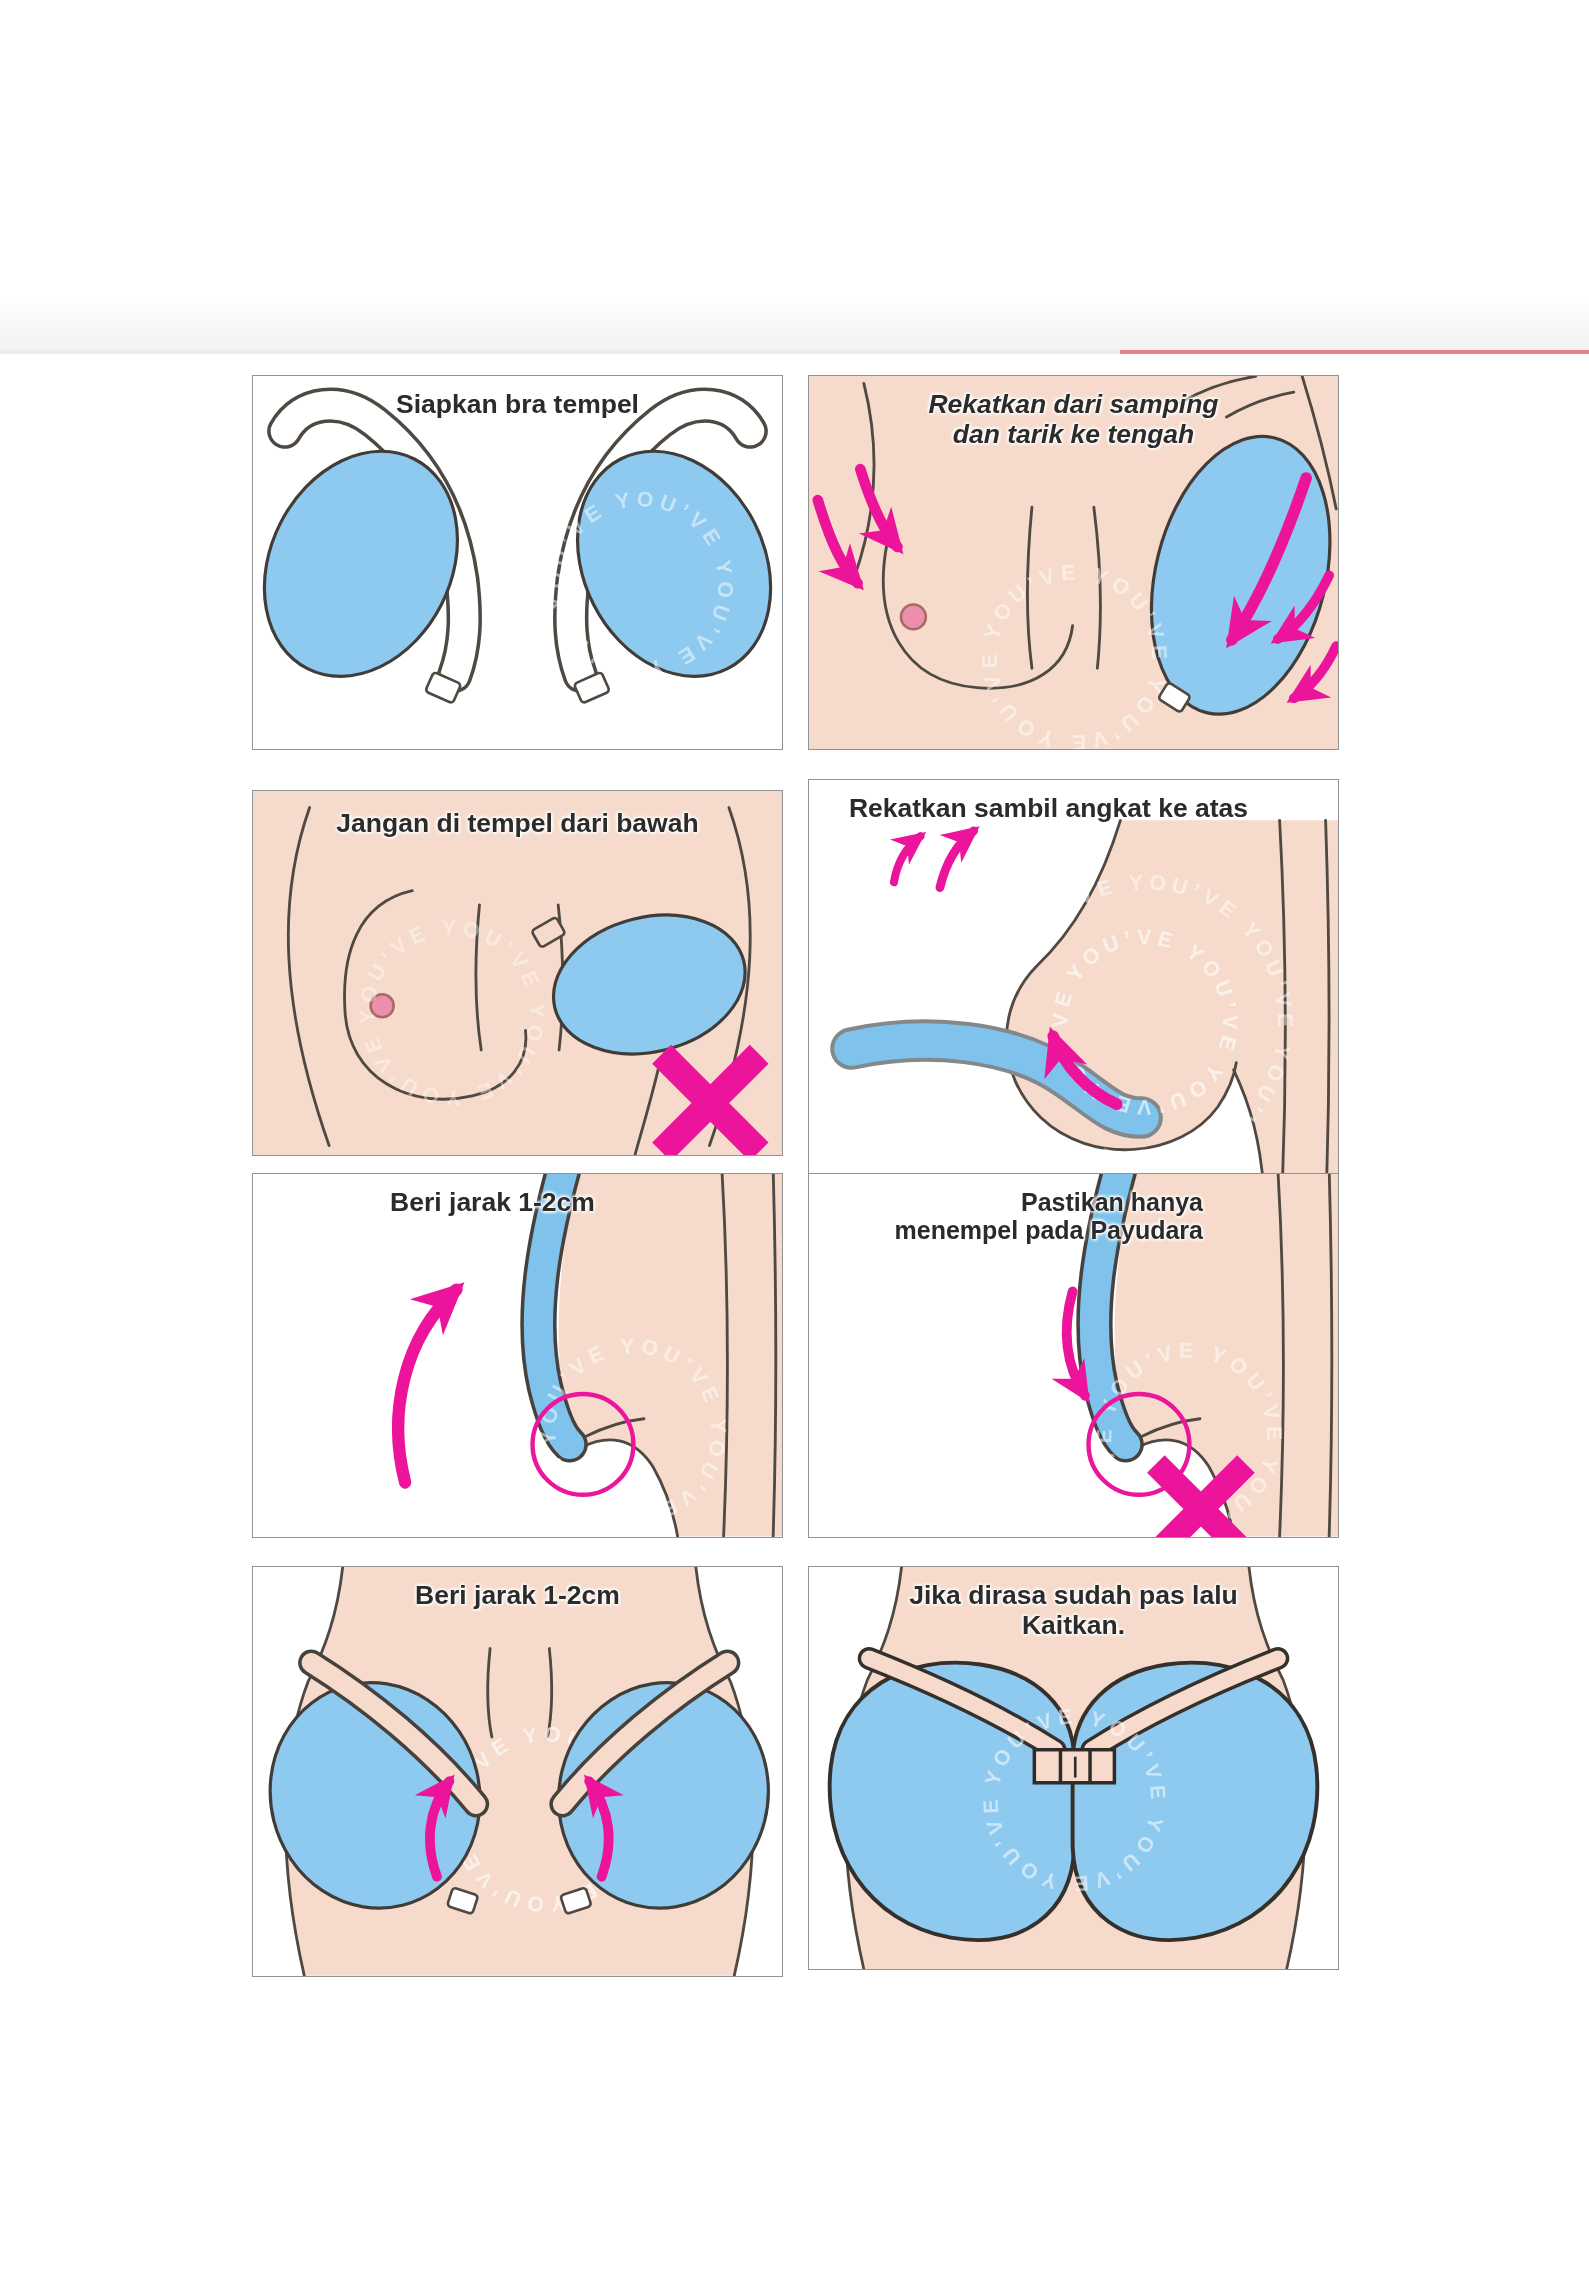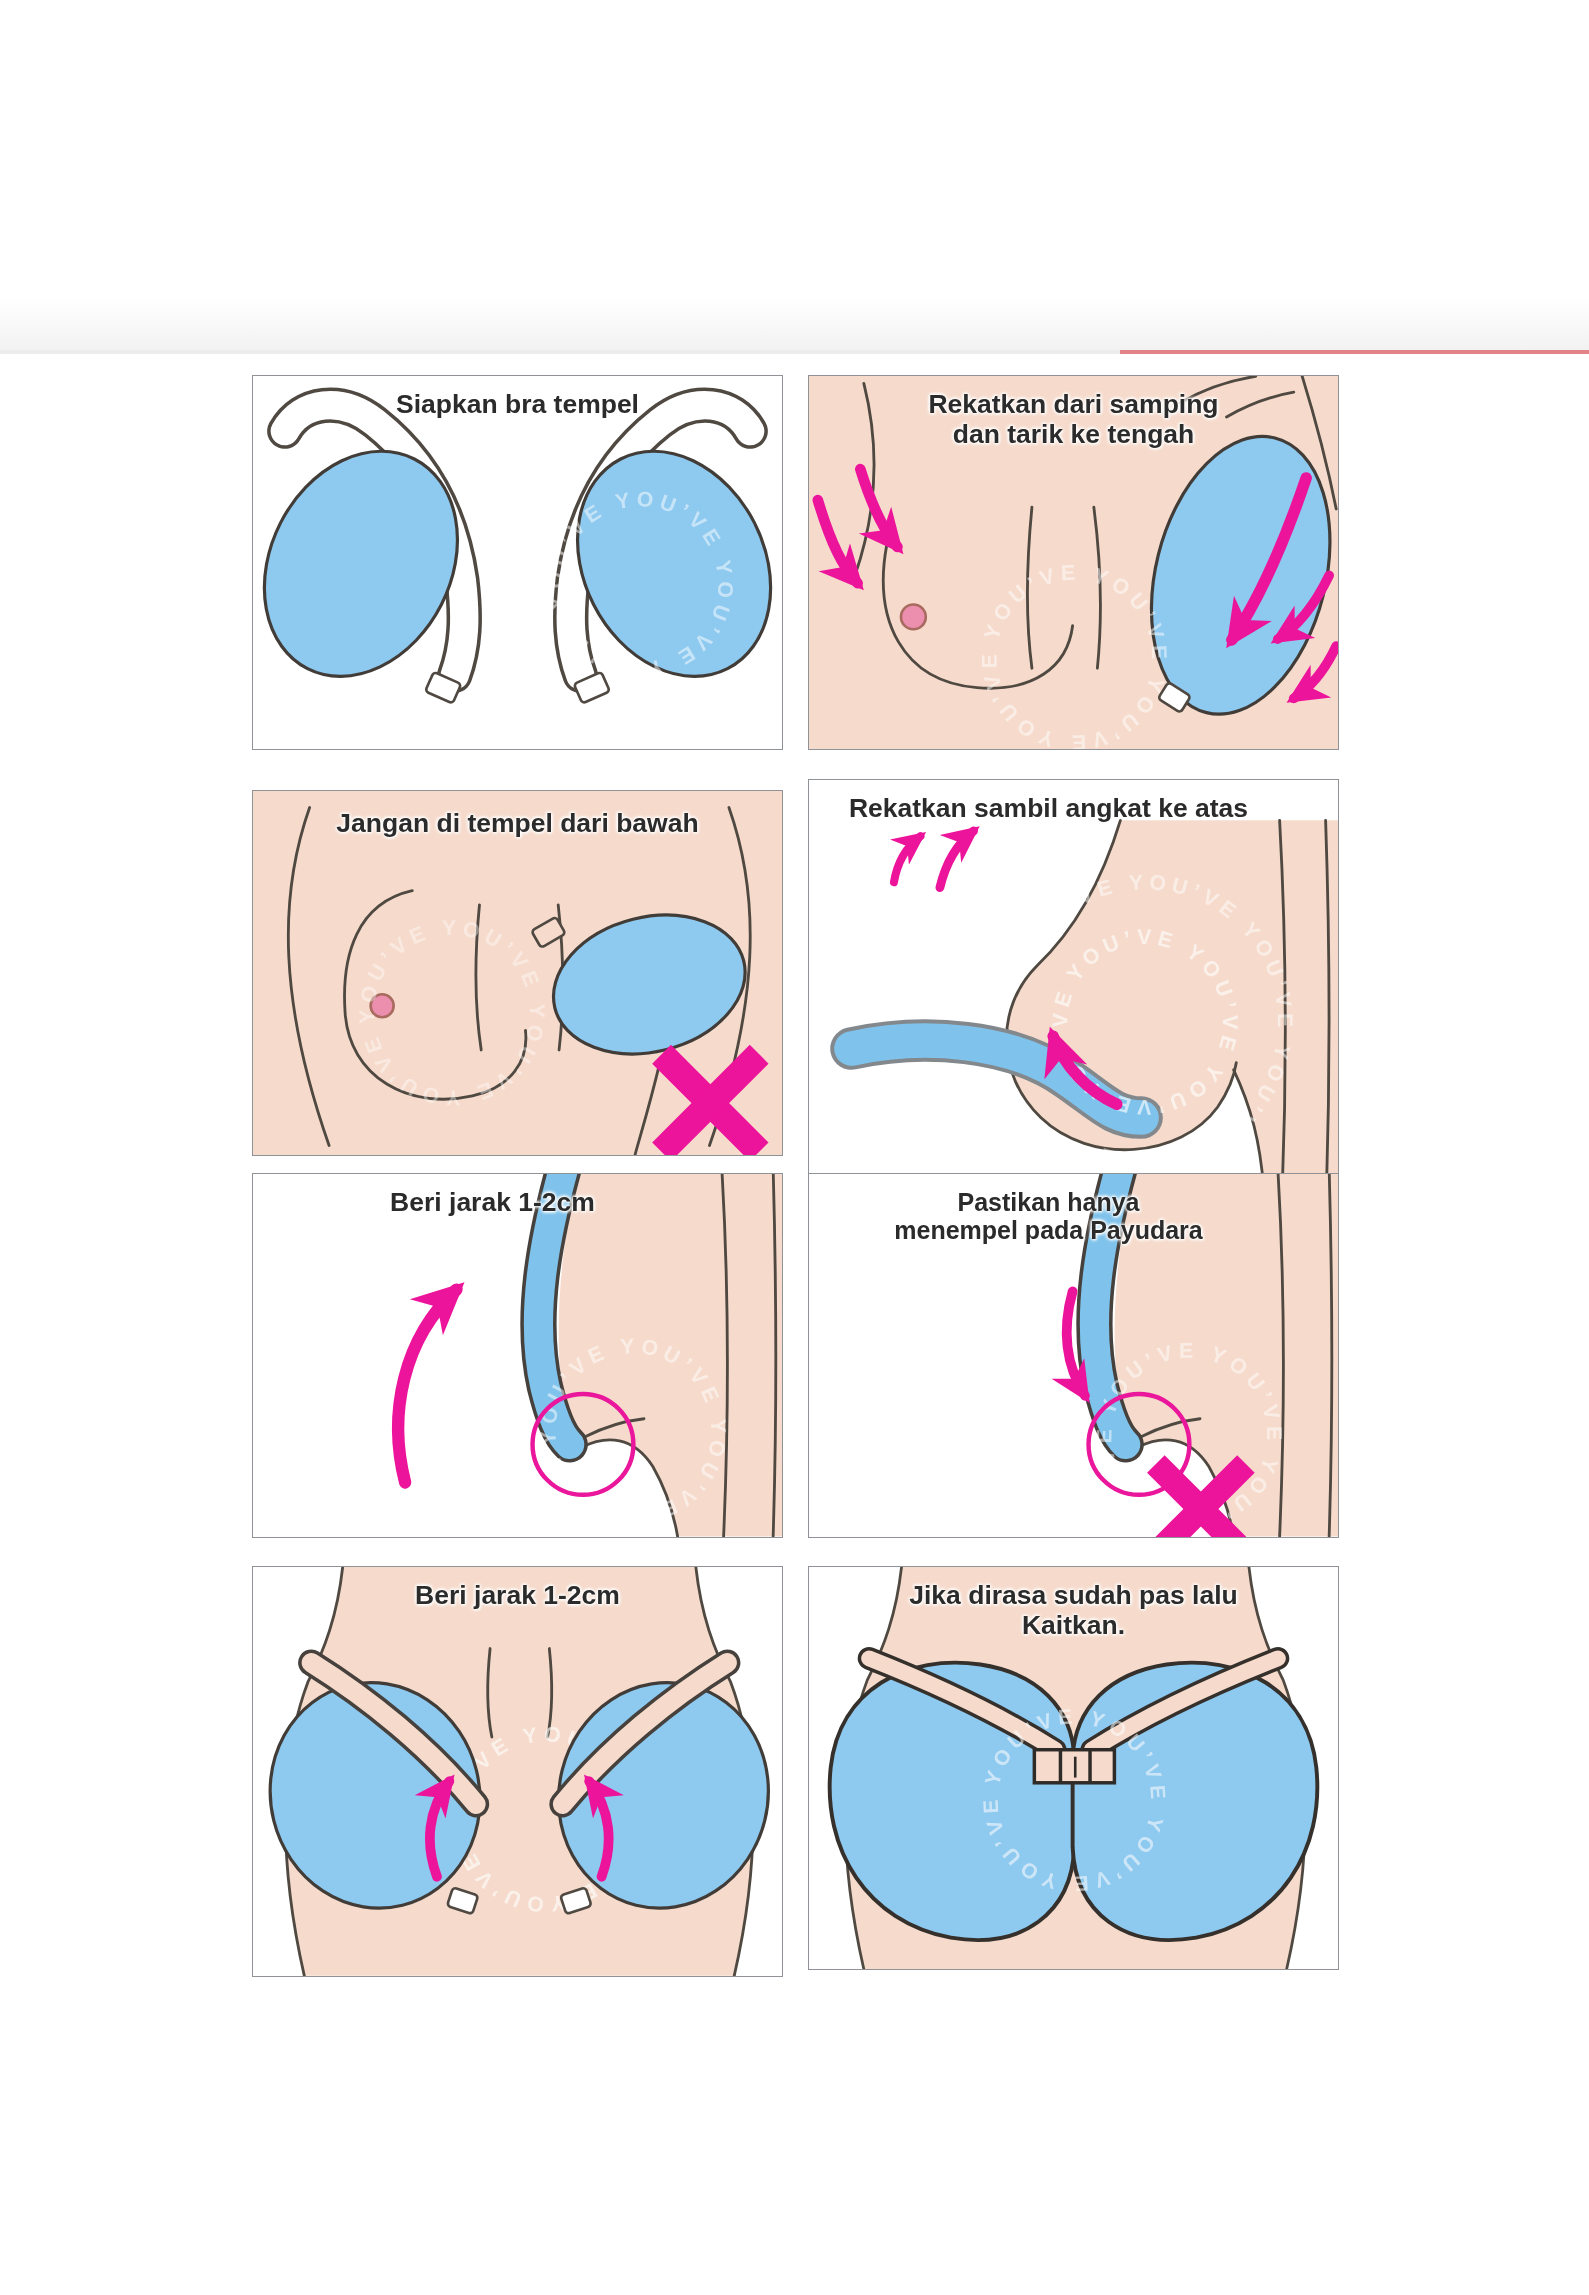--- a/index.html
+++ b/index.html
@@ -21,24 +21,24 @@
   .p5{left:252px;top:1173px;height:365px;}
   .p6{left:808px;top:1173px;height:365px;}
   .p7{left:252px;top:1566px;height:411px;}
   .p8{left:808px;top:1566px;height:404px;}
 
   .illus{position:absolute;left:0;top:0;width:100%;height:100%;}
 
   .ptitle{position:absolute;z-index:3;left:0;right:0;top:14px;margin:0 auto;
           text-align:center;font-weight:700;font-size:26.5px;line-height:1.12;color:#2b2b2b;
           text-shadow:0 0 4.4px #fff,0 0 4.4px #fff,0.9px 0.9px 2.6px #fff,-0.9px -0.9px 2.6px #fff;}
-  .p2 .ptitle{max-width:328px;}
+  .p2 .ptitle{max-width:328px;font-style:italic;}
   .p3 .ptitle{top:17.7px;}
   .p4 .ptitle,.p5 .ptitle,.p6 .ptitle{transform:translateX(-25px);}
-  .p6 .ptitle{max-width:309px;font-size:25px;}
+  .p6 .ptitle{max-width:309px;font-size:25px;text-align:right;}
   .p8 .ptitle{max-width:335px;}
 
   
   .ln{fill:none;stroke:#4f4942;stroke-width:3.2;stroke-linecap:round;stroke-linejoin:round;}
   .cup{fill:#8ec9ef;stroke:#413c37;stroke-width:3.6;}
   .mg{fill:none;stroke:#ec149b;stroke-linecap:round;}
   .mgf{fill:#ec149b;}
   .tab{fill:#ffffff;stroke:#4f4942;stroke-width:3;}
   .tabskin{fill:#f6dbcc;stroke:#4f4942;stroke-width:3;}
   .skinfill{fill:#f6dbcc;}

